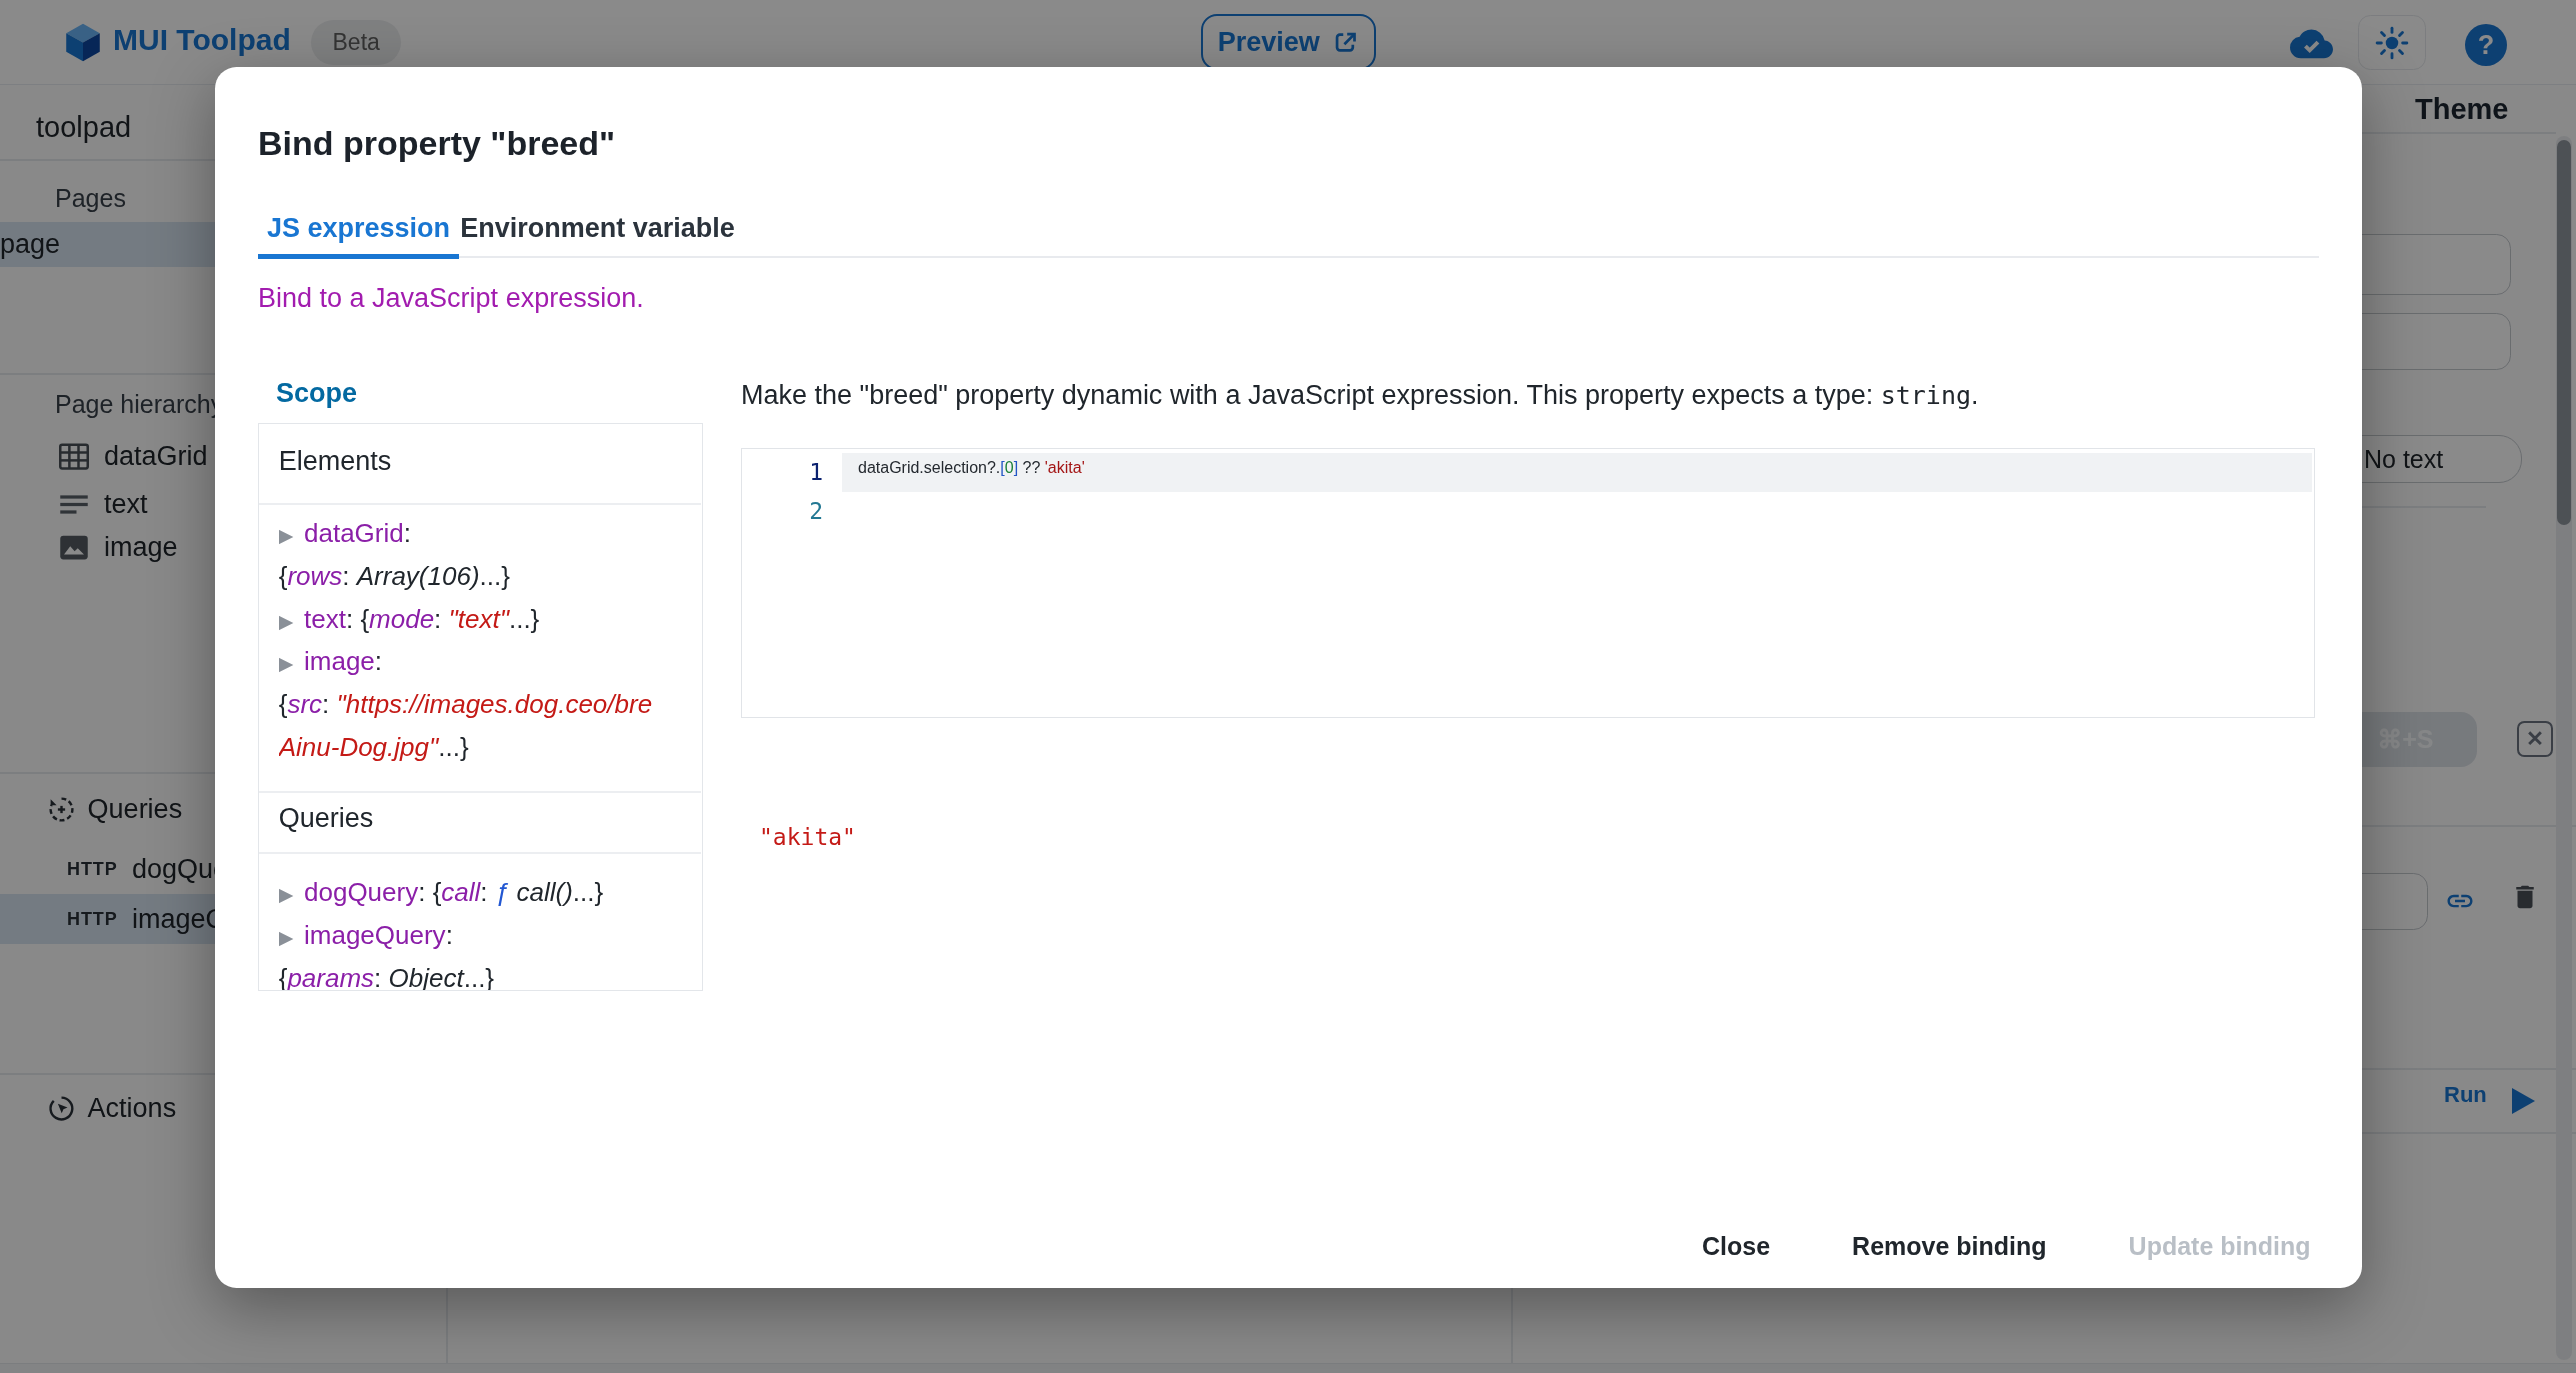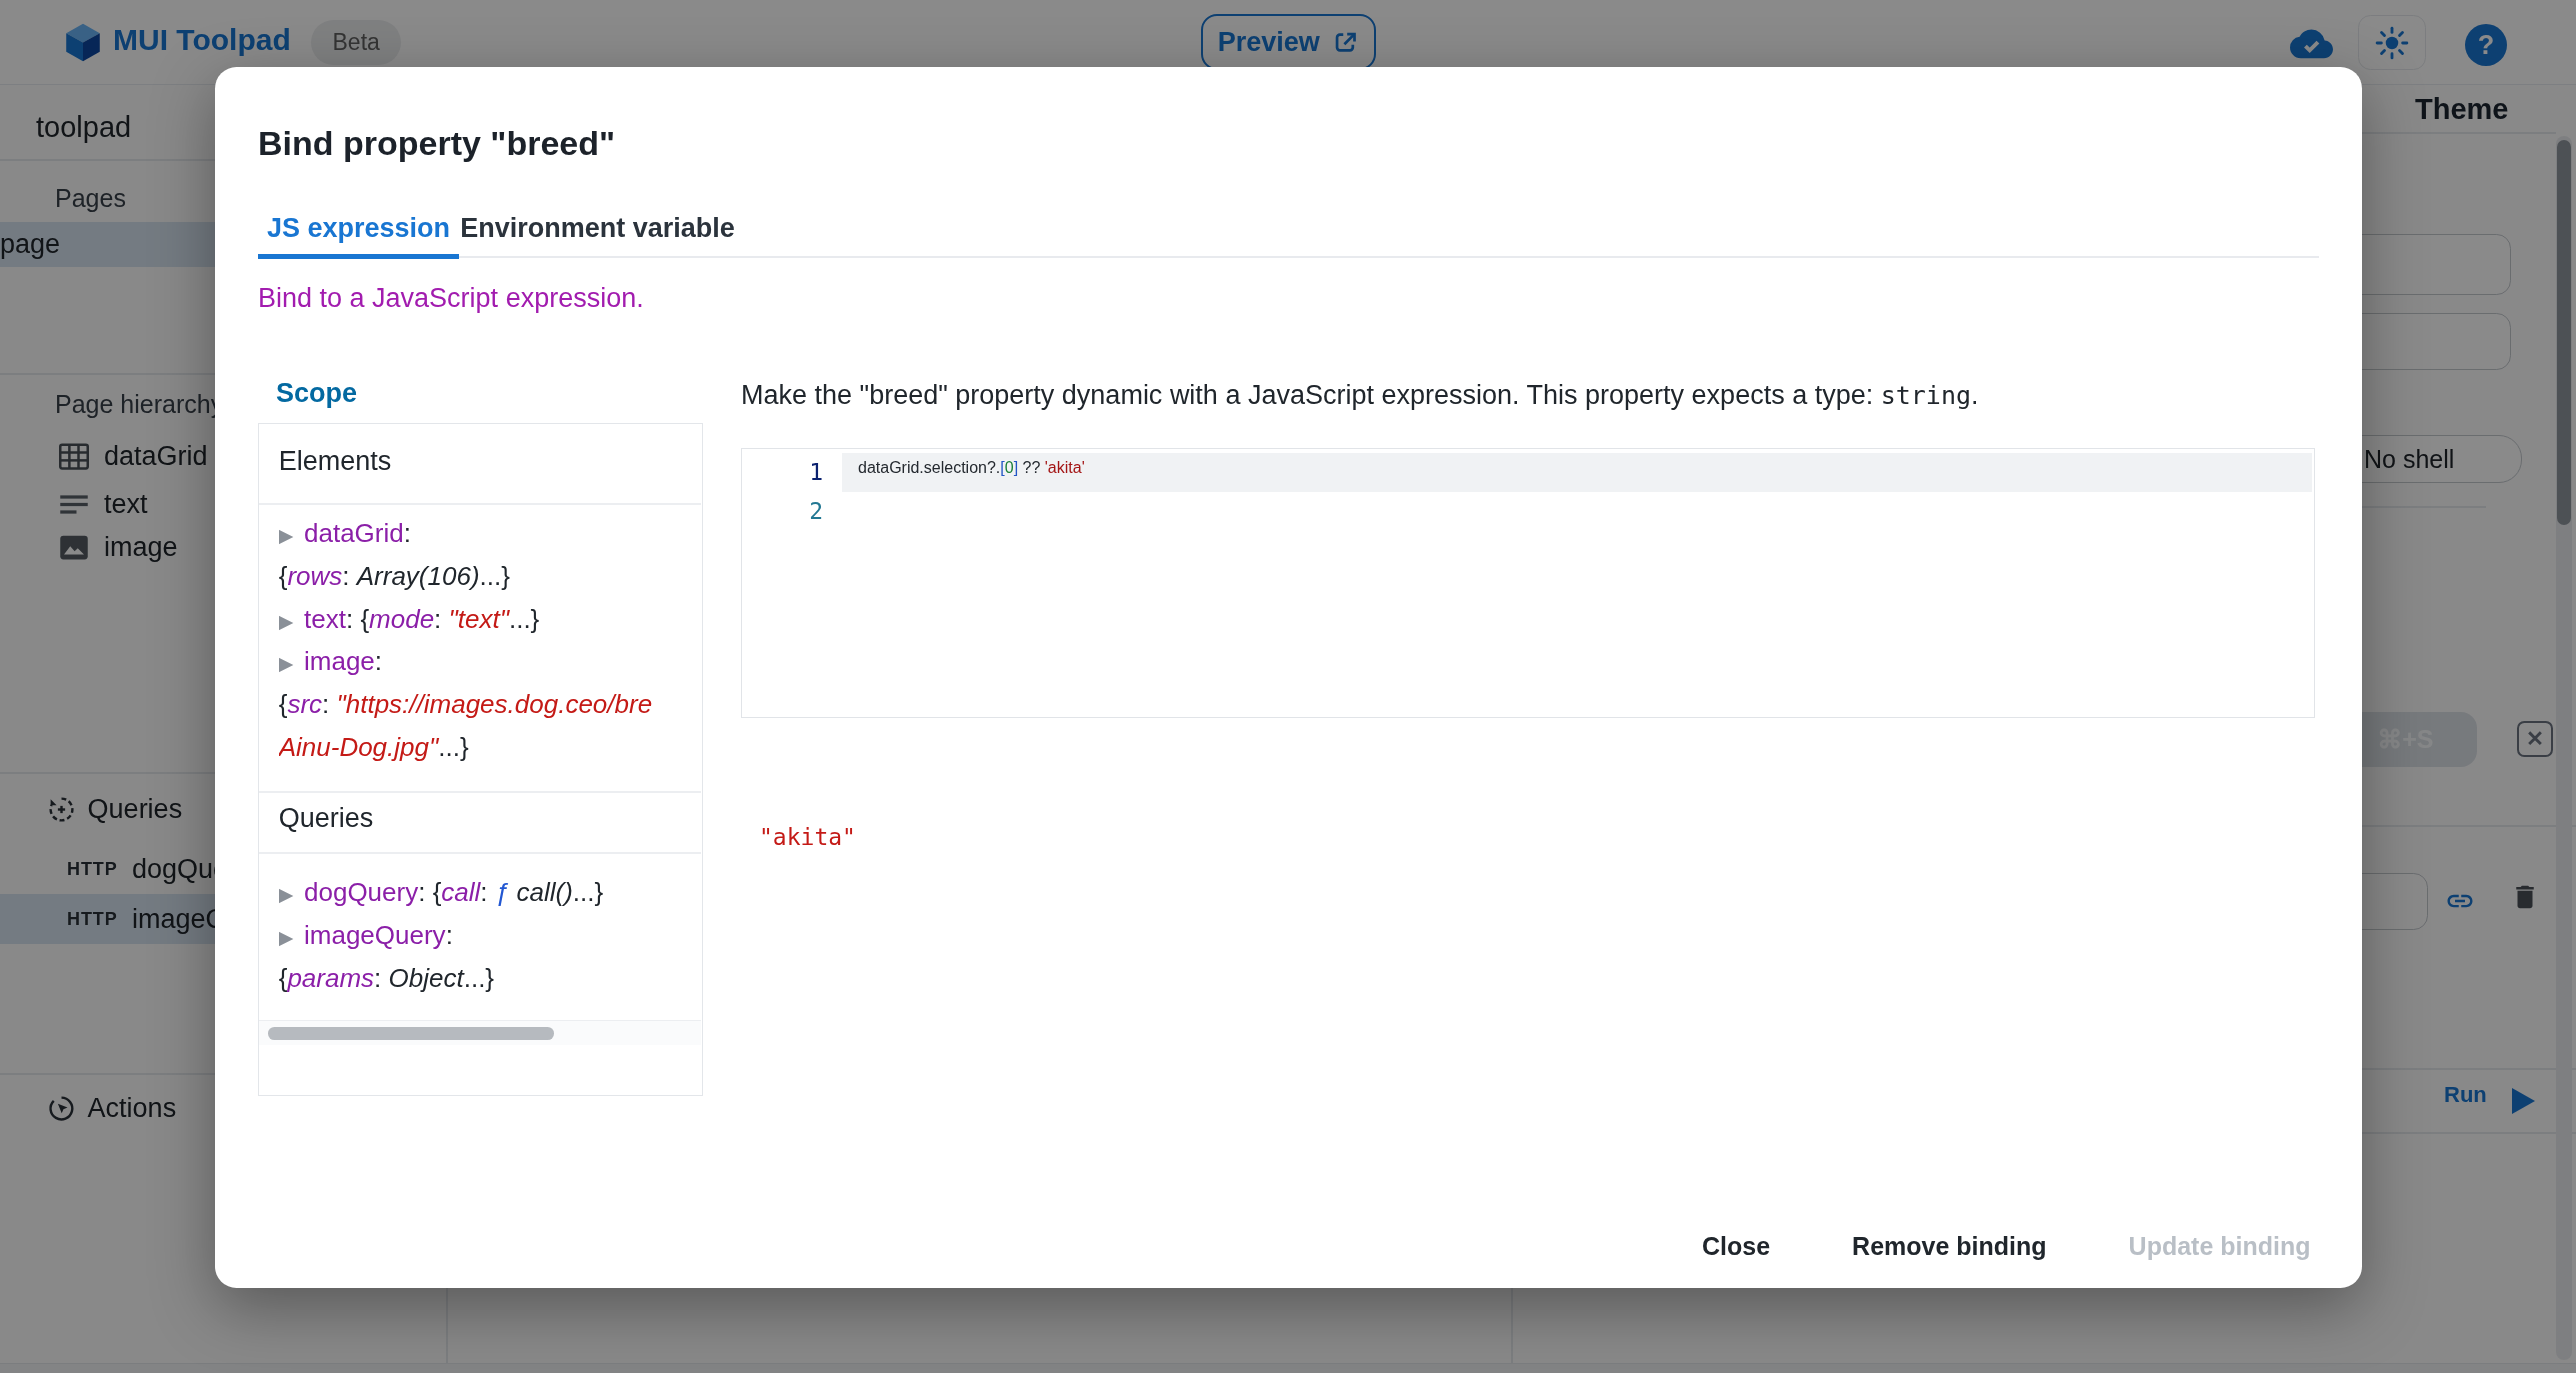--- a/index.html
+++ b/index.html
@@ -45,21 +45,21 @@
   #dialog { position:absolute; left:215px; top:67px; width:2147px; height:1221px; background:#fff; border-radius:21.5px; box-shadow:0 19.7px 63px rgba(0,0,0,0.35); z-index:10; }
   .dlg-title { position:absolute; left:43px; top:57px; font-size:34px; font-weight:600; color:#1c222a; }
   .tab { position:absolute; top:136px; height:50px; display:flex; align-items:center; justify-content:center; font-size:27px; font-weight:600; }
   .tab.active { color:#1976d2; }
   .tab.inactive { color:#2b333c; }
   .tab-underline { position:absolute; left:43px; top:187px; width:201px; height:4.5px; background:#1976d2; z-index:2; }
   .tabs-divider { position:absolute; left:43px; top:189px; width:2061px; height:1.8px; background:#e8eaee; }
   .dlg-desc { position:absolute; left:43px; top:216px; font-size:27px; color:#a21caf; }
   .scope-label { position:absolute; left:61px; top:311px; font-size:27px; font-weight:600; color:#0369a1; }
 
-  .scope-panel { position:absolute; left:43px; top:356px; width:445px; height:673px; border:1.8px solid #e3e6ea; background:#fff; overflow:hidden; }
+  .scope-panel { position:absolute; left:43px; top:356px; width:445px; height:568px; border:1.8px solid #e3e6ea; background:#fff; overflow:hidden; }
   .panel-header { position:absolute; left:19.7px; font-size:27px; color:#20262c; }
   .panel-div { position:absolute; left:0; width:442px; height:1.8px; background:#eceef1; }
   .tree-row { position:absolute; left:19.7px; width:424px; height:43px; line-height:43px; font-size:26px; white-space:nowrap; overflow:hidden; }
   .sg-arrow { color:#8a9098; font-size:19px; margin-right:10.7px; }
   .sg-key { color:#8b1fa8; }
   .sg-plain { color:#20262c; }
   .sg-ikey { color:#8b1fa8; font-style:italic;margin-top:6px; }
   .sg-ival { color:#20262c; font-style:italic; }
   .sg-istr { color:#c41a16; font-style:italic; }
   .sg-ifunc { color:#2257d2; font-style:italic; }
@@ -199,21 +199,21 @@
       <path d="M9 8l8 3.2-3.4 1.4L12.2 16z" fill="#2a3138"></path>
     </svg>
     <span class="row-label" style="margin-left:11.6px">Actions</span>
   </div>
 
   <div class="theme-title">Theme</div>
   <div class="hline-right" style="top:132px;width:195px"></div>
   <div class="field-box" style="left:2286px;top:234px;width:225px;height:61px"></div>
   <div class="field-box" style="left:2286px;top:313px;width:225px;height:57px"></div>
   <div class="noshell">
-    <span>No shell</span>
+    <span>No text</span>
   </div>
   <div class="hline-right" style="top:506px;width:125px"></div>
 
   <div class="save-btn">
     <span>Save</span>
     <span>⌘+S</span>
   </div>
   <div class="xsquare">
     <span>✕</span>
   </div>

